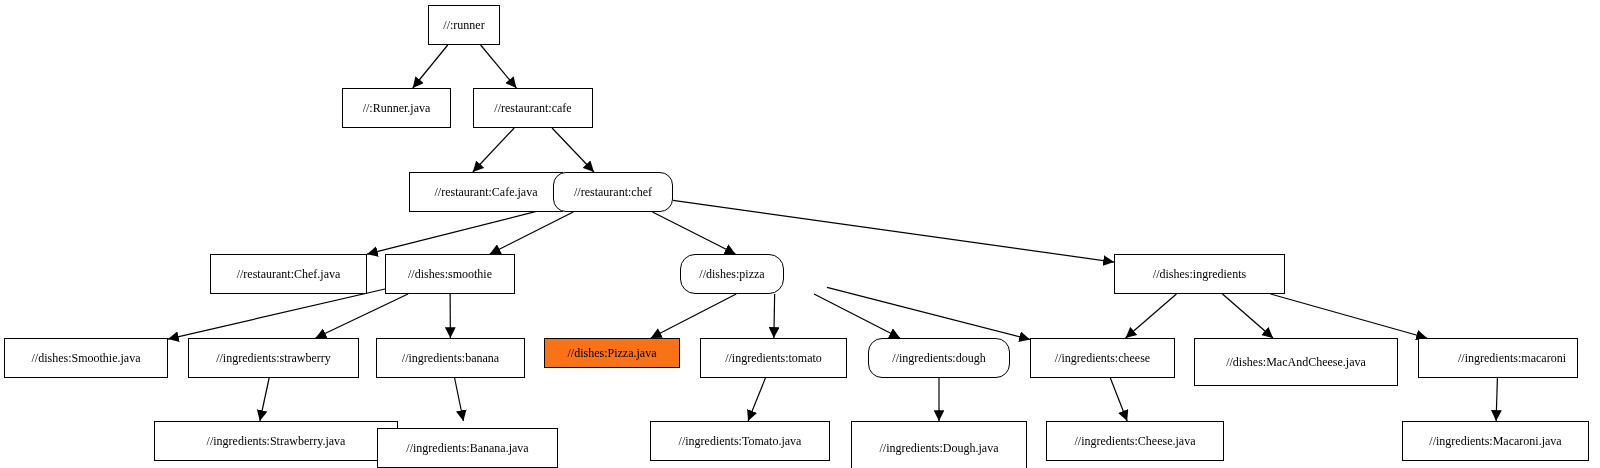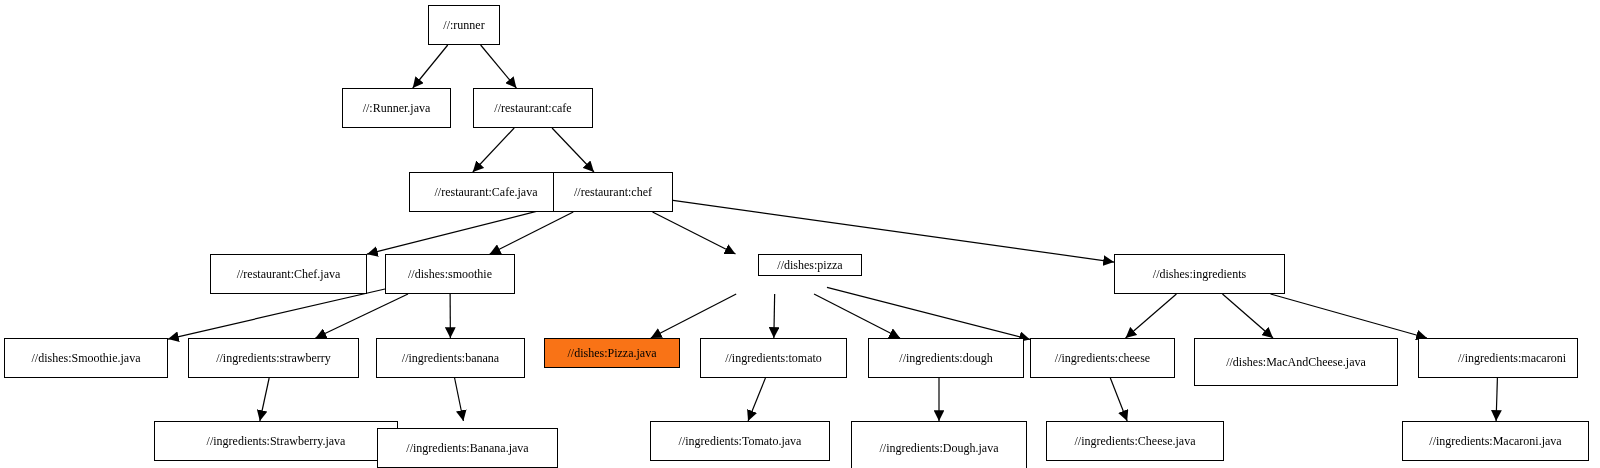--- a/index.html
+++ b/index.html
@@ -64,31 +64,31 @@
       <line x1="765.4277108433735" y1="378" x2="748.0722891566265" y2="421" stroke="#000000" stroke-width="1.2" marker-end="url(#arrow)"></line>
       <line x1="939" y1="378" x2="939" y2="421" stroke="#000000" stroke-width="1.2" marker-end="url(#arrow)"></line>
       <line x1="1110.3313253012047" y1="378" x2="1127.1686746987953" y2="421" stroke="#000000" stroke-width="1.2" marker-end="url(#arrow)"></line>
       <line x1="1497.3975903614457" y1="378" x2="1496.1024096385543" y2="421" stroke="#000000" stroke-width="1.2" marker-end="url(#arrow)"></line>
     </svg>
   <div id="nodes">
       <div class="node" style="left: 428px; top: 5px; width: 72px; height: 40px; background: rgb(255, 255, 255); border-color: rgb(0, 0, 0);">//:runner</div>
       <div class="node" style="left: 342px; top: 88px; width: 109px; height: 40px; background: rgb(255, 255, 255); border-color: rgb(0, 0, 0);">//:Runner.java</div>
       <div class="node" style="left: 473px; top: 88px; width: 120px; height: 40px; background: rgb(255, 255, 255); border-color: rgb(0, 0, 0);">//restaurant:cafe</div>
       <div class="node" style="left: 377px; top: 172px; width: 154px; height: 40px; background: rgb(255, 255, 255); border-color: rgb(0, 0, 0); margin-left: 32px;">//restaurant:Cafe.java</div>
-      <div class="node" style="left: 553px; top: 172px; width: 120px; height: 40px; background: rgb(255, 255, 255); border-color: rgb(0, 0, 0);">//restaurant:chef</div>
+      <div class="node" style="left: 553px; top: 172px; width: 120px; height: 40px; background: rgb(255, 255, 255); border-color: rgb(0, 0, 0); border-radius: 13px;">//restaurant:chef</div>
       <div class="node" style="left: 210px; top: 254px; width: 157px; height: 40px; background: rgb(255, 255, 255); border-color: rgb(0, 0, 0);">//restaurant:Chef.java</div>
       <div class="node" style="left: 385px; top: 254px; width: 130px; height: 40px; background: rgb(255, 255, 255); border-color: rgb(0, 0, 0);">//dishes:smoothie</div>
-      <div class="node" style="left: 758px; top: 254px; width: 104px; height: 22px; background: rgb(255, 255, 255); border-color: rgb(0, 0, 0);">//dishes:pizza</div>
+      <div class="node" style="left: 680px; top: 254px; width: 104px; height: 40px; background: rgb(255, 255, 255); border-color: rgb(0, 0, 0); border-radius: 15px;">//dishes:pizza</div>
       <div class="node" style="left: 1114px; top: 254px; width: 171px; height: 40px; background: rgb(255, 255, 255); border-color: rgb(0, 0, 0);">//dishes:ingredients</div>
       <div class="node" style="left: 4px; top: 338px; width: 164px; height: 40px; background: rgb(255, 255, 255); border-color: rgb(0, 0, 0);">//dishes:Smoothie.java</div>
       <div class="node" style="left: 188px; top: 338px; width: 171px; height: 40px; background: rgb(255, 255, 255); border-color: rgb(0, 0, 0);">//ingredients:strawberry</div>
       <div class="node" style="left: 376px; top: 338px; width: 149px; height: 40px; background: rgb(255, 255, 255); border-color: rgb(0, 0, 0);">//ingredients:banana</div>
       <div class="node" style="left: 544px; top: 338px; width: 136px; height: 30px; background: #f97316; border-color: rgb(0, 0, 0);">//dishes:Pizza.java</div>
       <div class="node" style="left: 700px; top: 338px; width: 147px; height: 40px; background: rgb(255, 255, 255); border-color: rgb(0, 0, 0);">//ingredients:tomato</div>
-      <div class="node" style="left: 868px; top: 338px; width: 156px; height: 40px; background: rgb(255, 255, 255); border-color: rgb(0, 0, 0);">//ingredients:dough</div>
+      <div class="node" style="left: 868px; top: 338px; width: 142px; height: 40px; background: rgb(255, 255, 255); border-color: rgb(0, 0, 0); border-radius: 14px;">//ingredients:dough</div>
       <div class="node" style="left: 1030px; top: 338px; width: 145px; height: 40px; background: rgb(255, 255, 255); border-color: rgb(0, 0, 0);">//ingredients:cheese</div>
       <div class="node" style="left: 1194px; top: 338px; width: 204px; height: 48px; background: rgb(255, 255, 255); border-color: rgb(0, 0, 0);">//dishes:MacAndCheese.java</div>
       <div class="node" style="left: 1418px; top: 338px; width: 160px; height: 40px; background: rgb(255, 255, 255); border-color: rgb(0, 0, 0); padding-left: 28px;">//ingredients:macaroni</div>
       <div class="node" style="left: 154px; top: 421px; width: 244px; height: 40px; background: rgb(255, 255, 255); border-color: rgb(0, 0, 0);">//ingredients:Strawberry.java</div>
       <div class="node" style="left: 377px; top: 428px; width: 181px; height: 40px; background: rgb(255, 255, 255); border-color: rgb(0, 0, 0);">//ingredients:Banana.java</div>
       <div class="node" style="left: 650px; top: 421px; width: 180px; height: 40px; background: rgb(255, 255, 255); border-color: rgb(0, 0, 0);">//ingredients:Tomato.java</div>
       <div class="node" style="left: 851px; top: 421px; width: 176px; height: 54px; background: rgb(255, 255, 255); border-color: rgb(0, 0, 0);">//ingredients:Dough.java</div>
       <div class="node" style="left: 1046px; top: 421px; width: 178px; height: 40px; background: rgb(255, 255, 255); border-color: rgb(0, 0, 0);">//ingredients:Cheese.java</div>
       <div class="node" style="left: 1402px; top: 421px; width: 187px; height: 40px; background: rgb(255, 255, 255); border-color: rgb(0, 0, 0); text-align: center;">//ingredients:Macaroni.java</div>
     </div>

